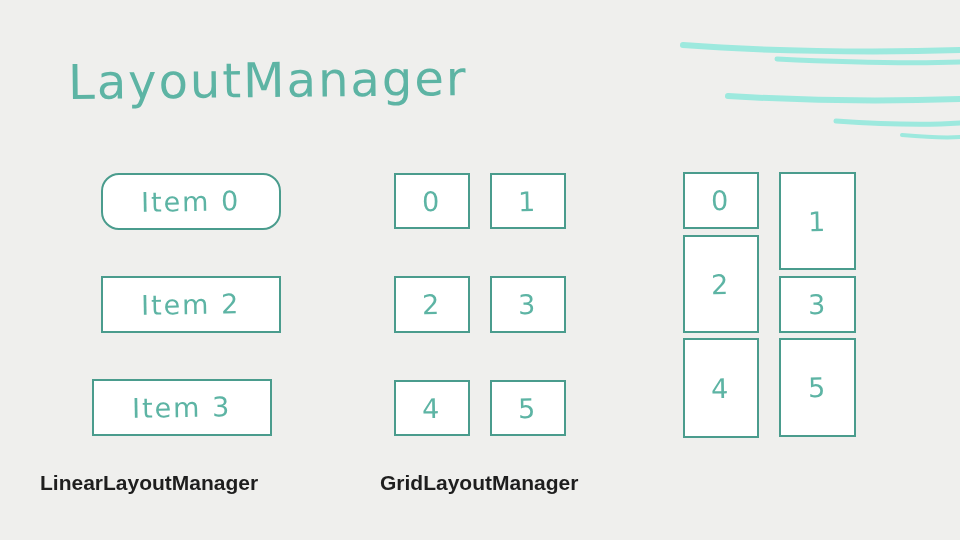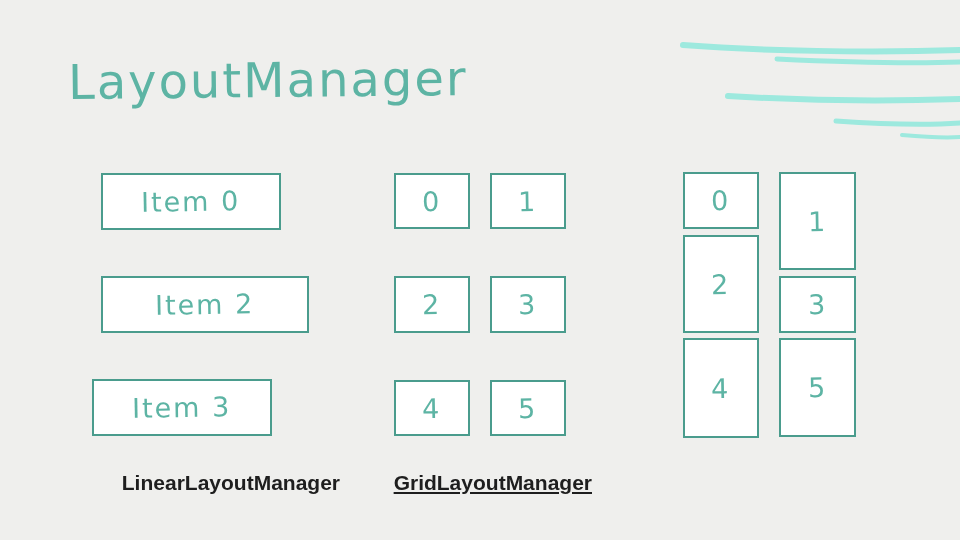--- a/index.html
+++ b/index.html
@@ -41,22 +41,22 @@
     align-items: center;
     justify-content: center;
   }
   .box .cell-text {
     font-size: 27px;
     letter-spacing: 2px;
     transform: rotate(-1deg);
     white-space: nowrap;
   }
   
-  .lin-0 { left: 101px; top: 173px; width: 180px; height: 57px; }
-  .lin-1 { left: 101px; top: 276px; width: 208px; height: 57px; justify-content: center; }
+  .lin-0 { left: 101px; top: 173px; width: 180px; height: 57px; border-radius: 18px; }
+  .lin-1 { left: 101px; top: 276px; width: 180px; height: 57px; justify-content: center; }
   .lin-2 { left: 92px; top: 379px; width: 180px; height: 57px; }
   
   .grd-0 { left: 394px; top: 173px; width: 76px; height: 56px; }
   .grd-1 { left: 490px; top: 173px; width: 76px; height: 56px; }
   .grd-2 { left: 394px; top: 276px; width: 76px; height: 57px; }
   .grd-3 { left: 490px; top: 276px; width: 76px; height: 57px; }
   .grd-4 { left: 394px; top: 380px; width: 76px; height: 56px; }
   .grd-5 { left: 490px; top: 380px; width: 76px; height: 56px; }
   
   .stg-0 { left: 683px; top: 172px; width: 76px; height: 57px; }
@@ -64,25 +64,25 @@
   .stg-2 { left: 683px; top: 235px; width: 76px; height: 98px; }
   .stg-3 { left: 779px; top: 276px; width: 77px; height: 57px; }
   .stg-4 { left: 683px; top: 338px; width: 76px; height: 100px; }
   .stg-5 { left: 779px; top: 338px; width: 77px; height: 99px; }
   .caption {
     position: absolute;
     top: 471px;
     font-size: 21px;
     font-weight: 700;
     color: #1e1e1e;
-    text-align: right;
+    text-align: left;
     letter-spacing: 0px;
   }
   .cap-linear    { left: 40px;  width: 300px; }
-  .cap-grid      { left: 392px; width: 200px; text-decoration: underline; }
+  .cap-grid      { left: 380px; width: 200px; }
   .cap-staggered { left: 615px; width: 310px; }
 </style>
 </head>
 <body>
 
 <div class="slide">
 
   <div class="page-title ink">LayoutManager</div>
 
   <svg class="squiggles" viewBox="0 0 300 150" fill="none" xmlns="http://www.w3.org/2000/svg">

